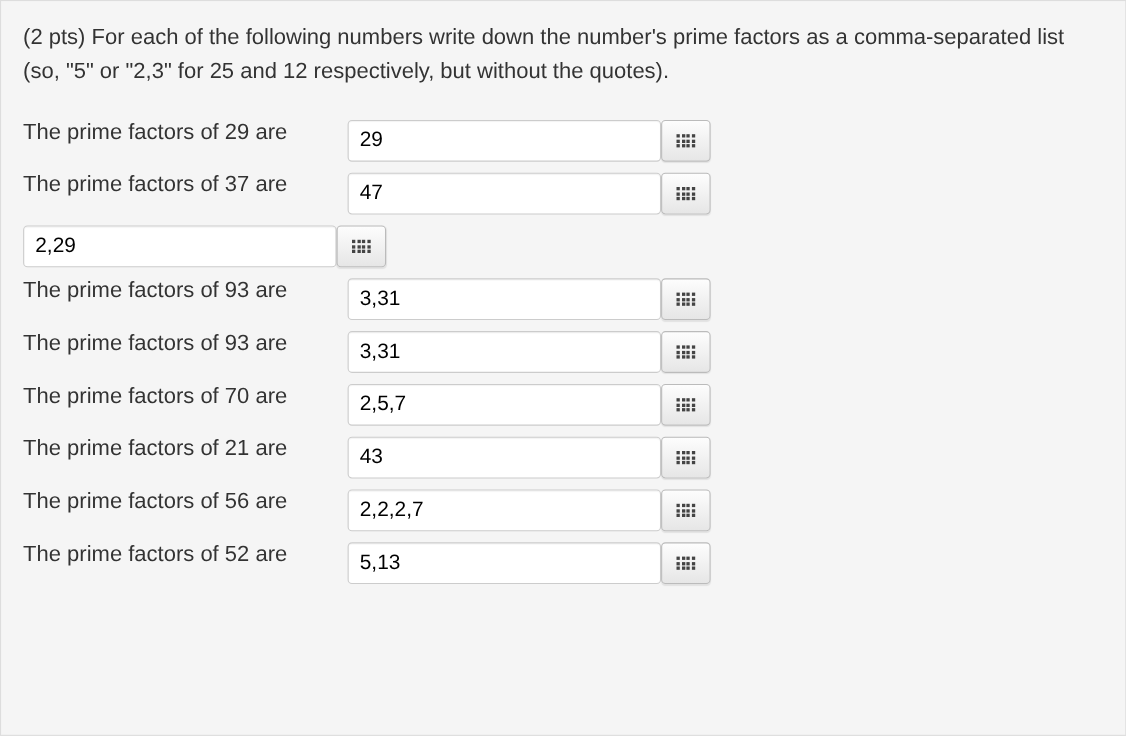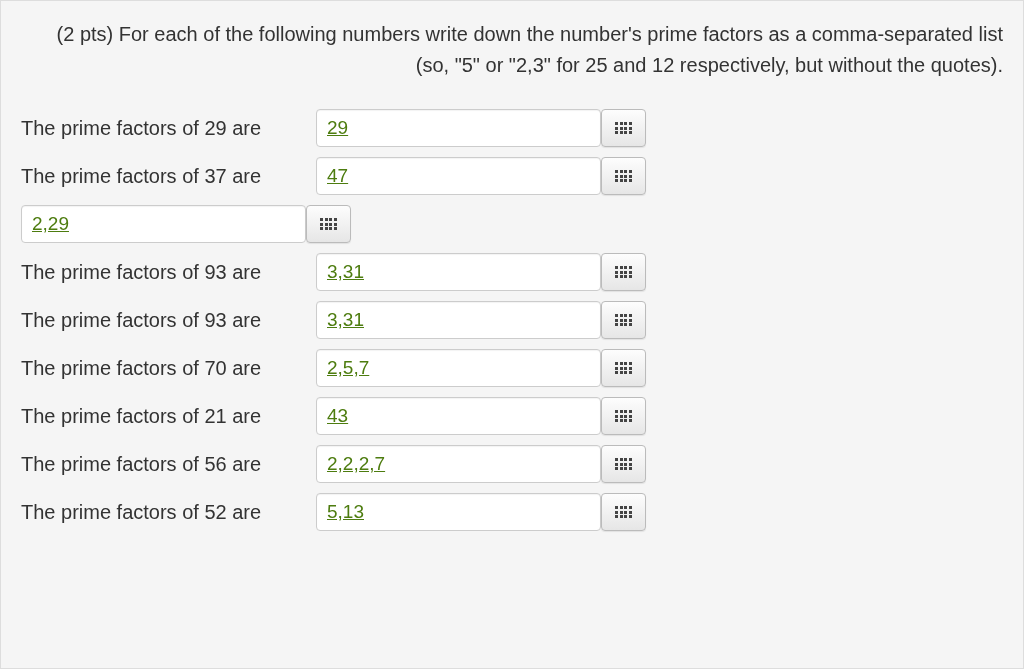--- a/index.html
+++ b/index.html
@@ -20,48 +20,45 @@
       border: 1px solid #ddd;
       background: #f5f5f5;
       padding: 18px 20px;
       width: 100%;
       height: 100%;
     }
     .prompt {
       line-height: 1.55;
       margin-bottom: 28px;
       color: #333;
-      text-align: right;
     }
     .rows {
       display: flex;
       flex-direction: column;
     }
     .row {
       display: flex;
-      align-items: center;
       margin-bottom: 10px;
     }
     .label {
       width: 295px;
       font-size: 20px;
       color: #333;
     }
     .input {
       width: 285px;
       height: 38px;
       border: 1px solid #ccc;
       border-radius: 4px;
       background: #fff;
       font-size: 19px;
       padding: 6px 10px;
-      color: #4d7c0f;
+      color: #000000;
       margin-right: 0;
       box-shadow: inset 0 1px 1px rgba(0,0,0,0.05);
-      text-decoration: underline;
     }
     .keypad-btn {
       width: 45px;
       height: 38px;
       border: 1px solid #bbb;
       border-radius: 4px;
       background: linear-gradient(#fdfdfd, #e6e6e6);
       display: inline-flex;
       align-items: center;
       justify-content: center;

